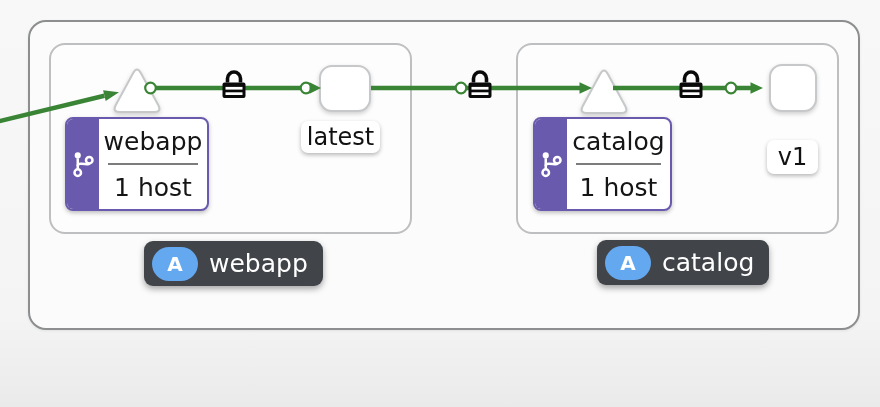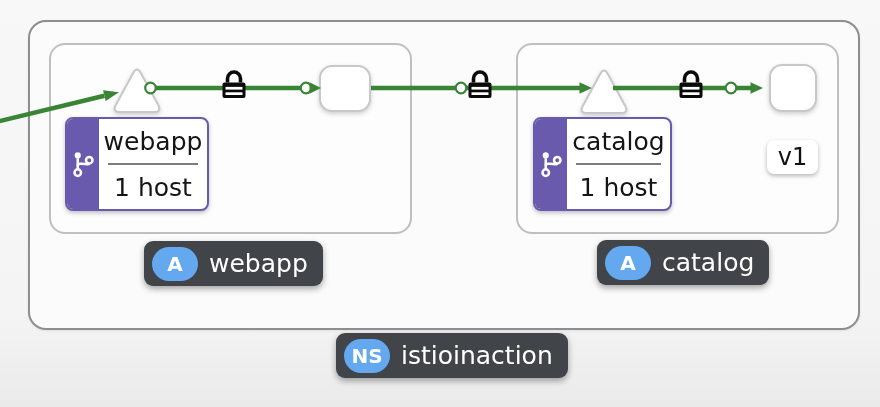--- a/index.html
+++ b/index.html
@@ -143,29 +143,26 @@
         <path d="M6,16 C6,11 18,16 18,13.5" stroke="#ffffff" stroke-width="2.6" fill="none"></path>
       </svg>
     </div>
     <div class="vc-body">
       <div class="vc-title">catalog</div>
       <div class="vc-divider"></div>
       <div class="vc-sub">1 host</div>
     </div>
   </div>
 
+  <div class="node-label latest">latest</div>
   <div class="node-label v1">v1</div>
 
   <div class="group-badge webapp">
     <span class="badge-oval">A</span>
     <span>webapp</span>
   </div>
   <div class="group-badge catalog">
     <span class="badge-oval">A</span>
     <span>catalog</span>
   </div>
 
-  <div class="group-badge ns">
-    <span class="badge-oval">NS</span>
-    <span>istioinaction</span>
-  </div>
 
 </div>
 
 </body></html>

